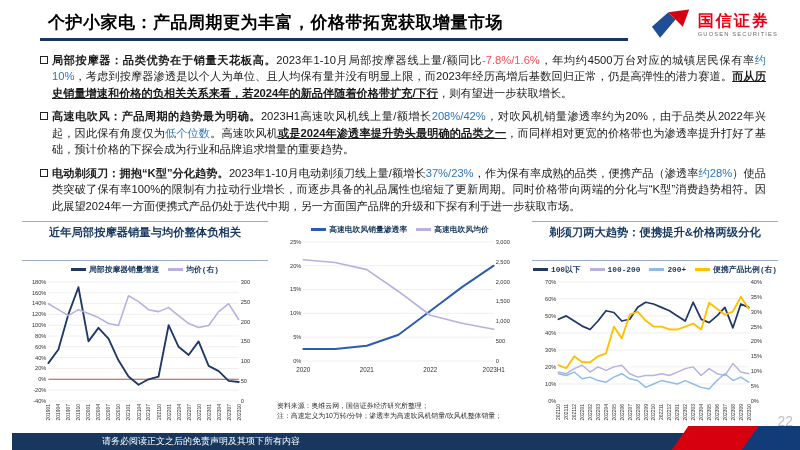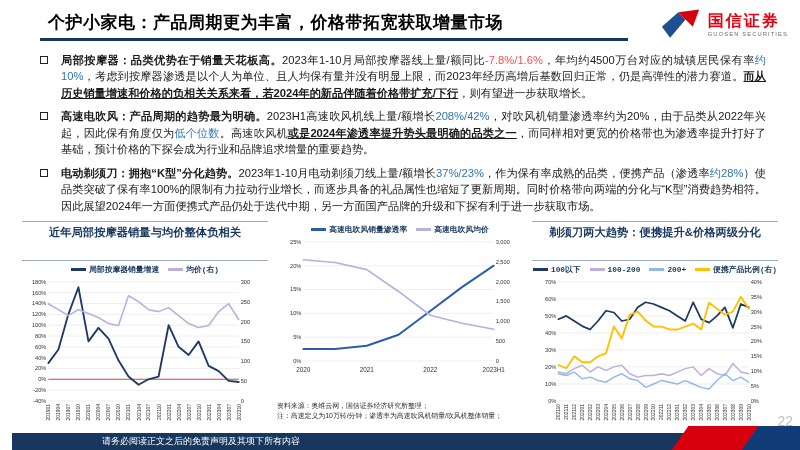--- a/index.html
+++ b/index.html
@@ -5,27 +5,27 @@
   * { margin:0; padding:0; box-sizing:border-box; }
   html,body { width:800px; height:450px; }
   body {
     position:relative; background:#ffffff; overflow:hidden;
     font-family:"Liberation Sans","DejaVu Sans",sans-serif; color:#1a1a1a;
   }
   
   .header { position:relative; padding:11px 14px 0 48px; height:44px; }
   .page-title { font-size:17px; font-weight:bold; color:#000; letter-spacing:.5px; }
   .title-rule { position:absolute; left:40px; top:38px; width:588px; height:2.5px; background:#17375E; }
-  .logo { position:absolute; right:12px; top:9px; display:flex; align-items:center; gap:7px; }
+  .logo { position:absolute; right:22px; top:9px; display:flex; align-items:center; gap:7px; }
   .logo-text { display:flex; flex-direction:column; line-height:1.05; }
   .logo-cn { color:#E60012; font-size:16px; font-weight:bold; letter-spacing:2px; }
   .logo-en { color:#6b6b6b; font-size:5.8px; letter-spacing:1.1px; margin-top:1px; }
   
   .bullets { margin:8px 34px 0 40px; }
-  .bullet { display:flex; gap:13px; margin-bottom:7px; font-size:11.2px; line-height:1.47; text-align:justify; }
+  .bullet { display:flex; gap:4px; margin-bottom:7px; font-size:11.2px; line-height:1.47; text-align:justify; }
   .bullet .sq { width:8px; height:8px; border:1.5px solid #222; margin-top:4px; flex:none; }
   .s-bold { font-weight:bold; }
   .s-blue { color:#2E75B6; }
   .s-red  { color:#FF4B50; }
   .s-bu   { font-weight:bold; text-decoration:underline; }
   
   .charts-row { display:flex; gap:9px; padding:0 22px; margin-top:3px; }
   .chart-panel { flex:1; display:flex; flex-direction:column; min-width:0; }
   .chart-title { border-top:1.5px solid #9AABCB; border-bottom:1.5px solid #9AABCB;
     color:#17375E; font-size:11.3px; font-weight:bold; text-align:center; padding:3px 0 20px; }

